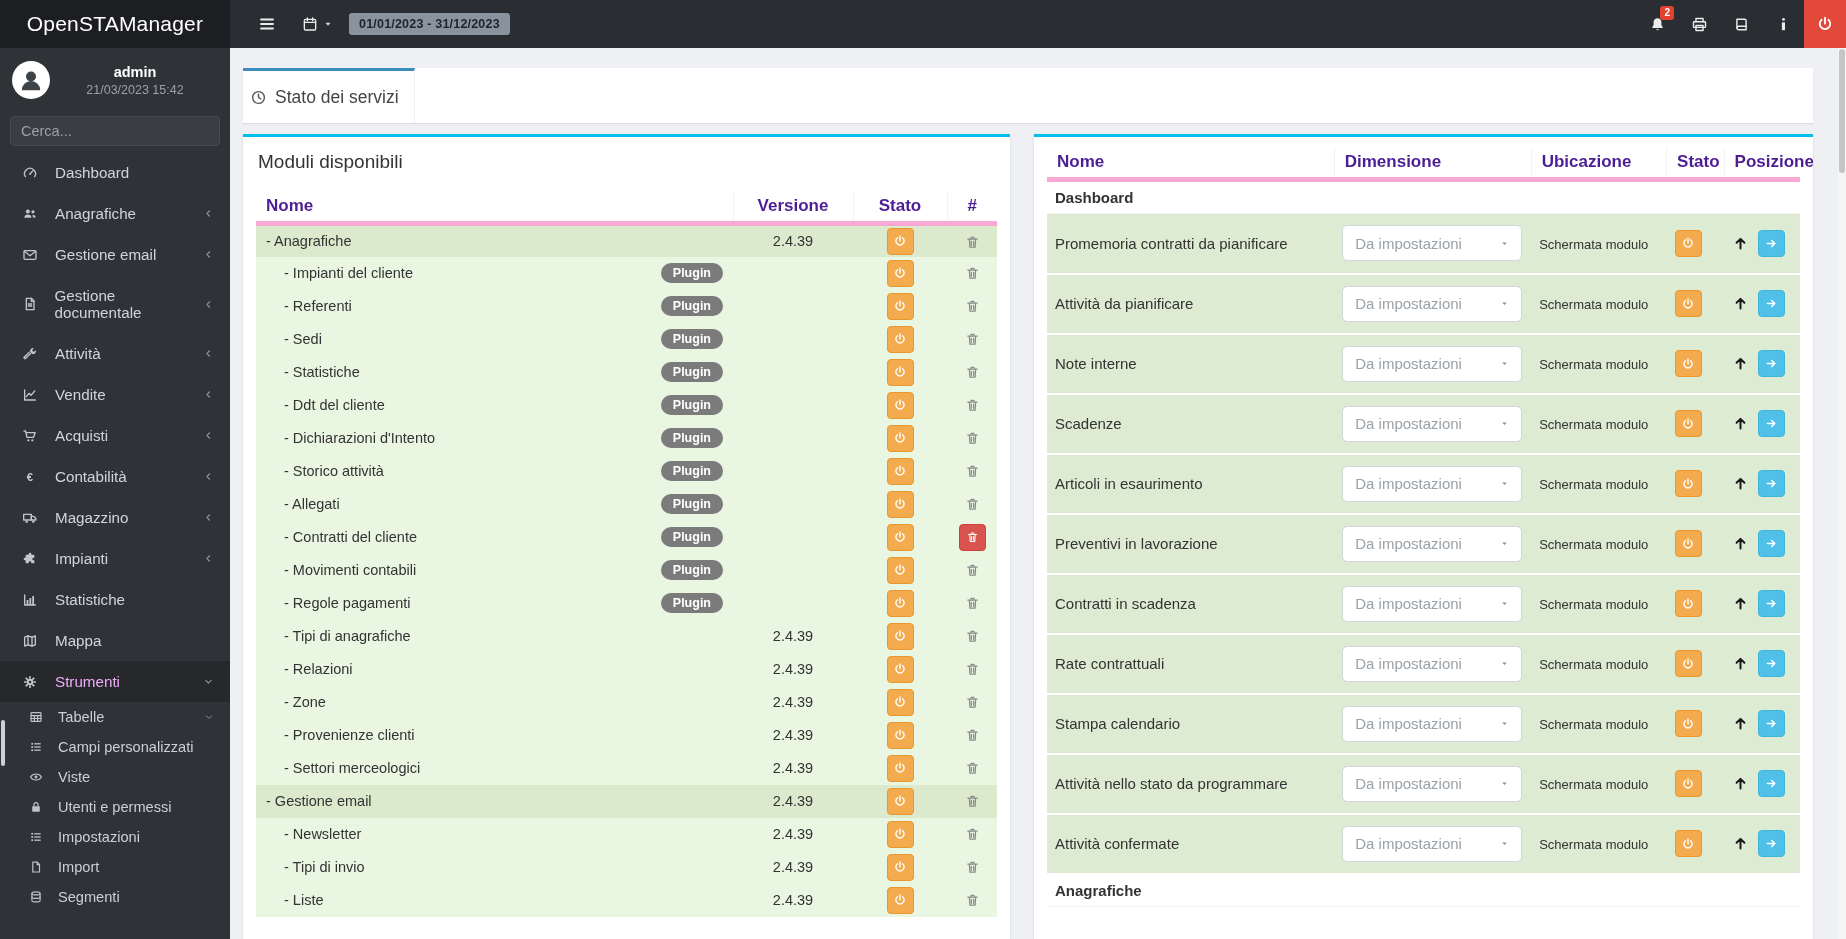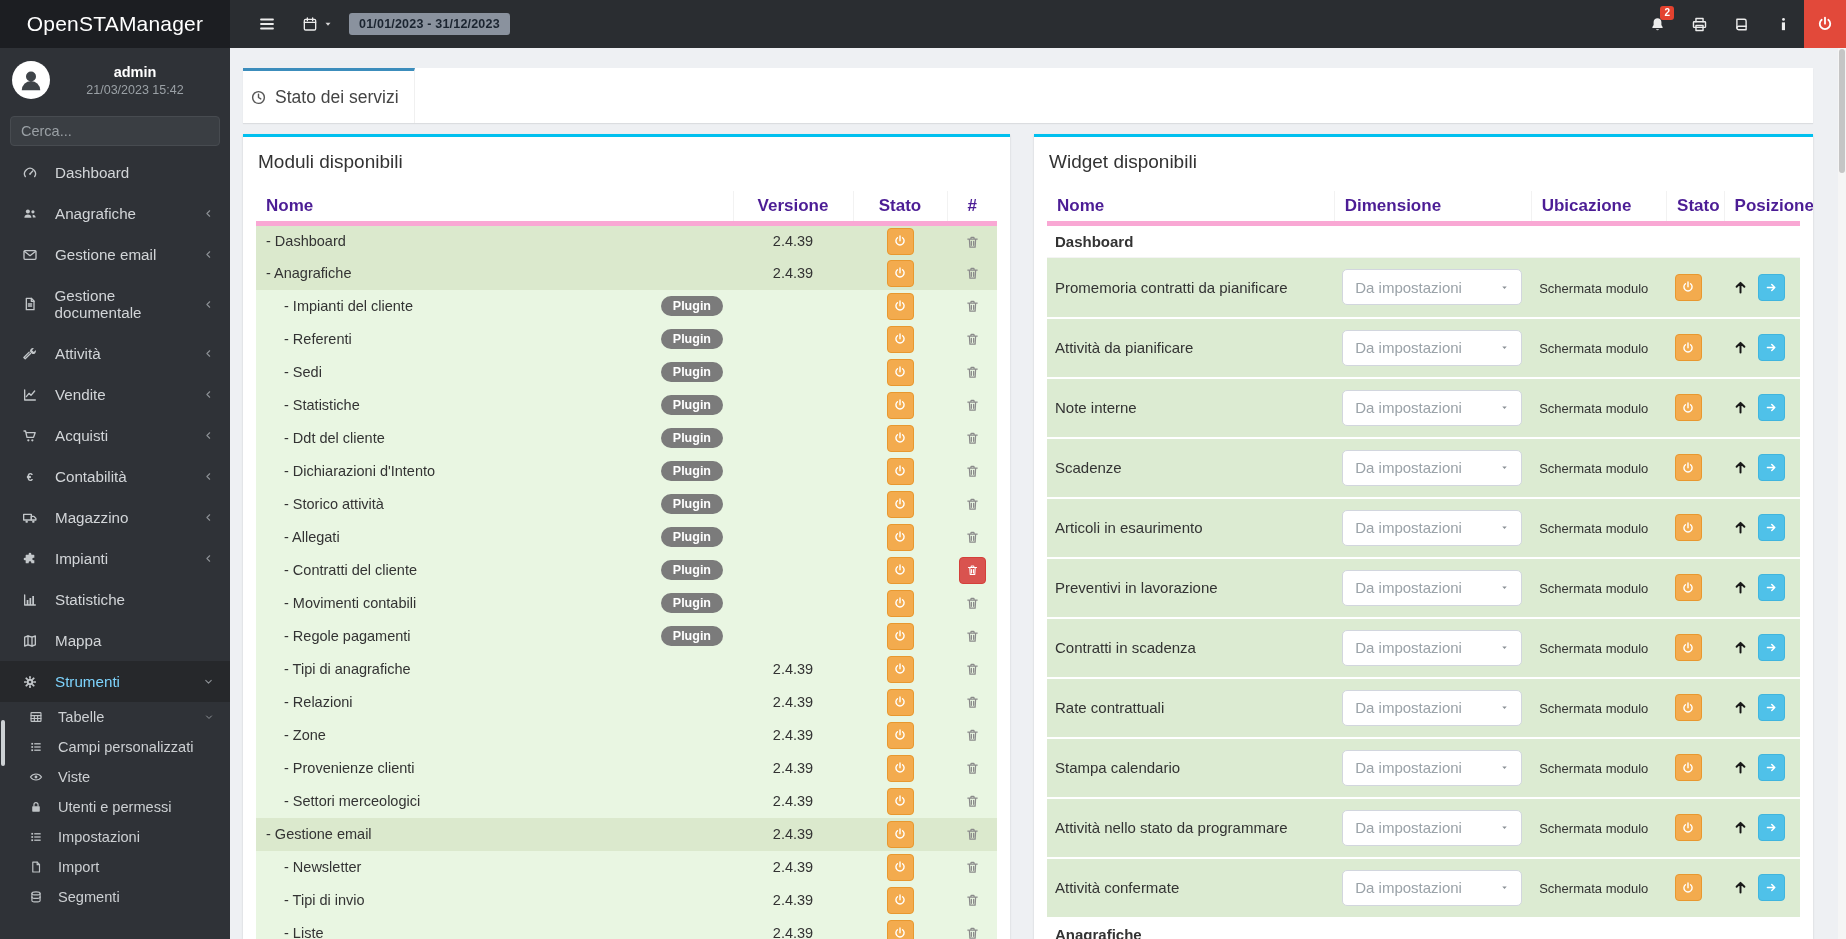--- a/index.html
+++ b/index.html
@@ -40,21 +40,21 @@
                        font-size:14.5px; padding:0 10px; font-family:inherit; }
   .side-search input::placeholder { color:#9aa0a5; }
   .side-search .sbtn { width:34px; color:#9aa0a5; font-size:15px; display:flex;
                        align-items:center; justify-content:center; cursor:pointer; }
   .menu, .submenu { list-style:none; }
   .menu { margin-top:6px; }
   .menu li { display:flex; align-items:center; padding:12px 16px 12px 22px; color:#d2d5d8;
              font-size:15.2px; cursor:pointer; }
   .menu li .mi { width:20px; font-size:16px; color:#c3c7ca; margin-right:13px; display:flex; }
   .menu li .chev { margin-left:auto; font-size:11px; color:#8d9196; display:flex; }
-  .menu li.active { background:#26282b; color:#7dd3fc; }
+  .menu li.active { background:#26282b; color:#f0abfc; }
   .submenu li { display:flex; align-items:center; padding:7px 16px 7px 29px; color:#cdd0d3;
                 font-size:14.6px; cursor:pointer; }
   .submenu li .mi { width:18px; font-size:14px; color:#bfc3c6; margin-right:11px; display:flex; }
   .submenu li .chev { margin-left:auto; font-size:10px; color:#8d9196; display:flex; }
   .side-thumb { position:absolute; left:1px; top:672px; width:4px; height:46px;
                 background:#dfe2e5; border-radius:2px; opacity:.9; }
 
   
   .vscroll { position:absolute; right:0; top:48px; bottom:0; width:8px; background:#f5f5f5; z-index:6; }
   .vscroll .thumb { position:absolute; top:1px; left:1px; width:6px; height:124px;
@@ -513,41 +513,20 @@
               <th>Nome</th>
               <th class="c">Versione</th>
               <th class="c">Stato</th>
               <th class="c">#</th>
             </tr>
           </thead>
           <tbody id="modules-body">
               <tr class="lvl0">
                 <td>
                   <div class="name-wrap">
-                    <span class="nm">- Dashboard</span>
-                  </div>
-                </td>
-                <td class="t-center">2.4.39</td>
-                <td class="t-center"><button class="btn-power">
-                    <span>
-                      <svg viewBox="0 0 24 24" fill="none" stroke="currentColor" stroke-width="2.4" stroke-linecap="round" stroke-linejoin="round">
-                        <path d="M12 3.5v8"></path>
-                        <path d="M7.6 6.3a7 7 0 1 0 8.8 0"></path>
-                      </svg>
-                    </span>
-                  </button></td>
-                <td class="t-center"><span class="trash">
-                    <svg viewBox="0 0 24 24" fill="none" stroke="currentColor" stroke-width="2" stroke-linecap="round" stroke-linejoin="round">
-                      <path d="M4.5 6.5h15M9.5 6.5V4.8a1 1 0 0 1 1-1h3a1 1 0 0 1 1 1v1.7M7 6.5l.8 13h8.4l.8-13M10.2 10v6.5M13.8 10v6.5"></path>
-                    </svg>
-                  </span></td>
-              </tr>
-              <tr class="lvl0">
-                <td>
-                  <div class="name-wrap">
                     <span class="nm">- Anagrafiche</span>
                   </div>
                 </td>
                 <td class="t-center">2.4.39</td>
                 <td class="t-center"><button class="btn-power">
                     <span>
                       <svg viewBox="0 0 24 24" fill="none" stroke="currentColor" stroke-width="2.4" stroke-linecap="round" stroke-linejoin="round">
                         <path d="M12 3.5v8"></path>
                         <path d="M7.6 6.3a7 7 0 1 0 8.8 0"></path>
                       </svg>
@@ -990,21 +969,20 @@
                     <svg viewBox="0 0 24 24" fill="none" stroke="currentColor" stroke-width="2" stroke-linecap="round" stroke-linejoin="round">
                       <path d="M4.5 6.5h15M9.5 6.5V4.8a1 1 0 0 1 1-1h3a1 1 0 0 1 1 1v1.7M7 6.5l.8 13h8.4l.8-13M10.2 10v6.5M13.8 10v6.5"></path>
                     </svg>
                   </span></td>
               </tr>
             </tbody>
         </table>
       </section>
 
       <section class="card widgets">
-        <h2>Widget disponibili</h2>
         <table class="wtab">
           <colgroup>
               <col class="c1">
               <col class="c2">
               <col class="c3">
               <col class="c4">
               <col class="c5">
             </colgroup>
           <thead>
             <tr>

